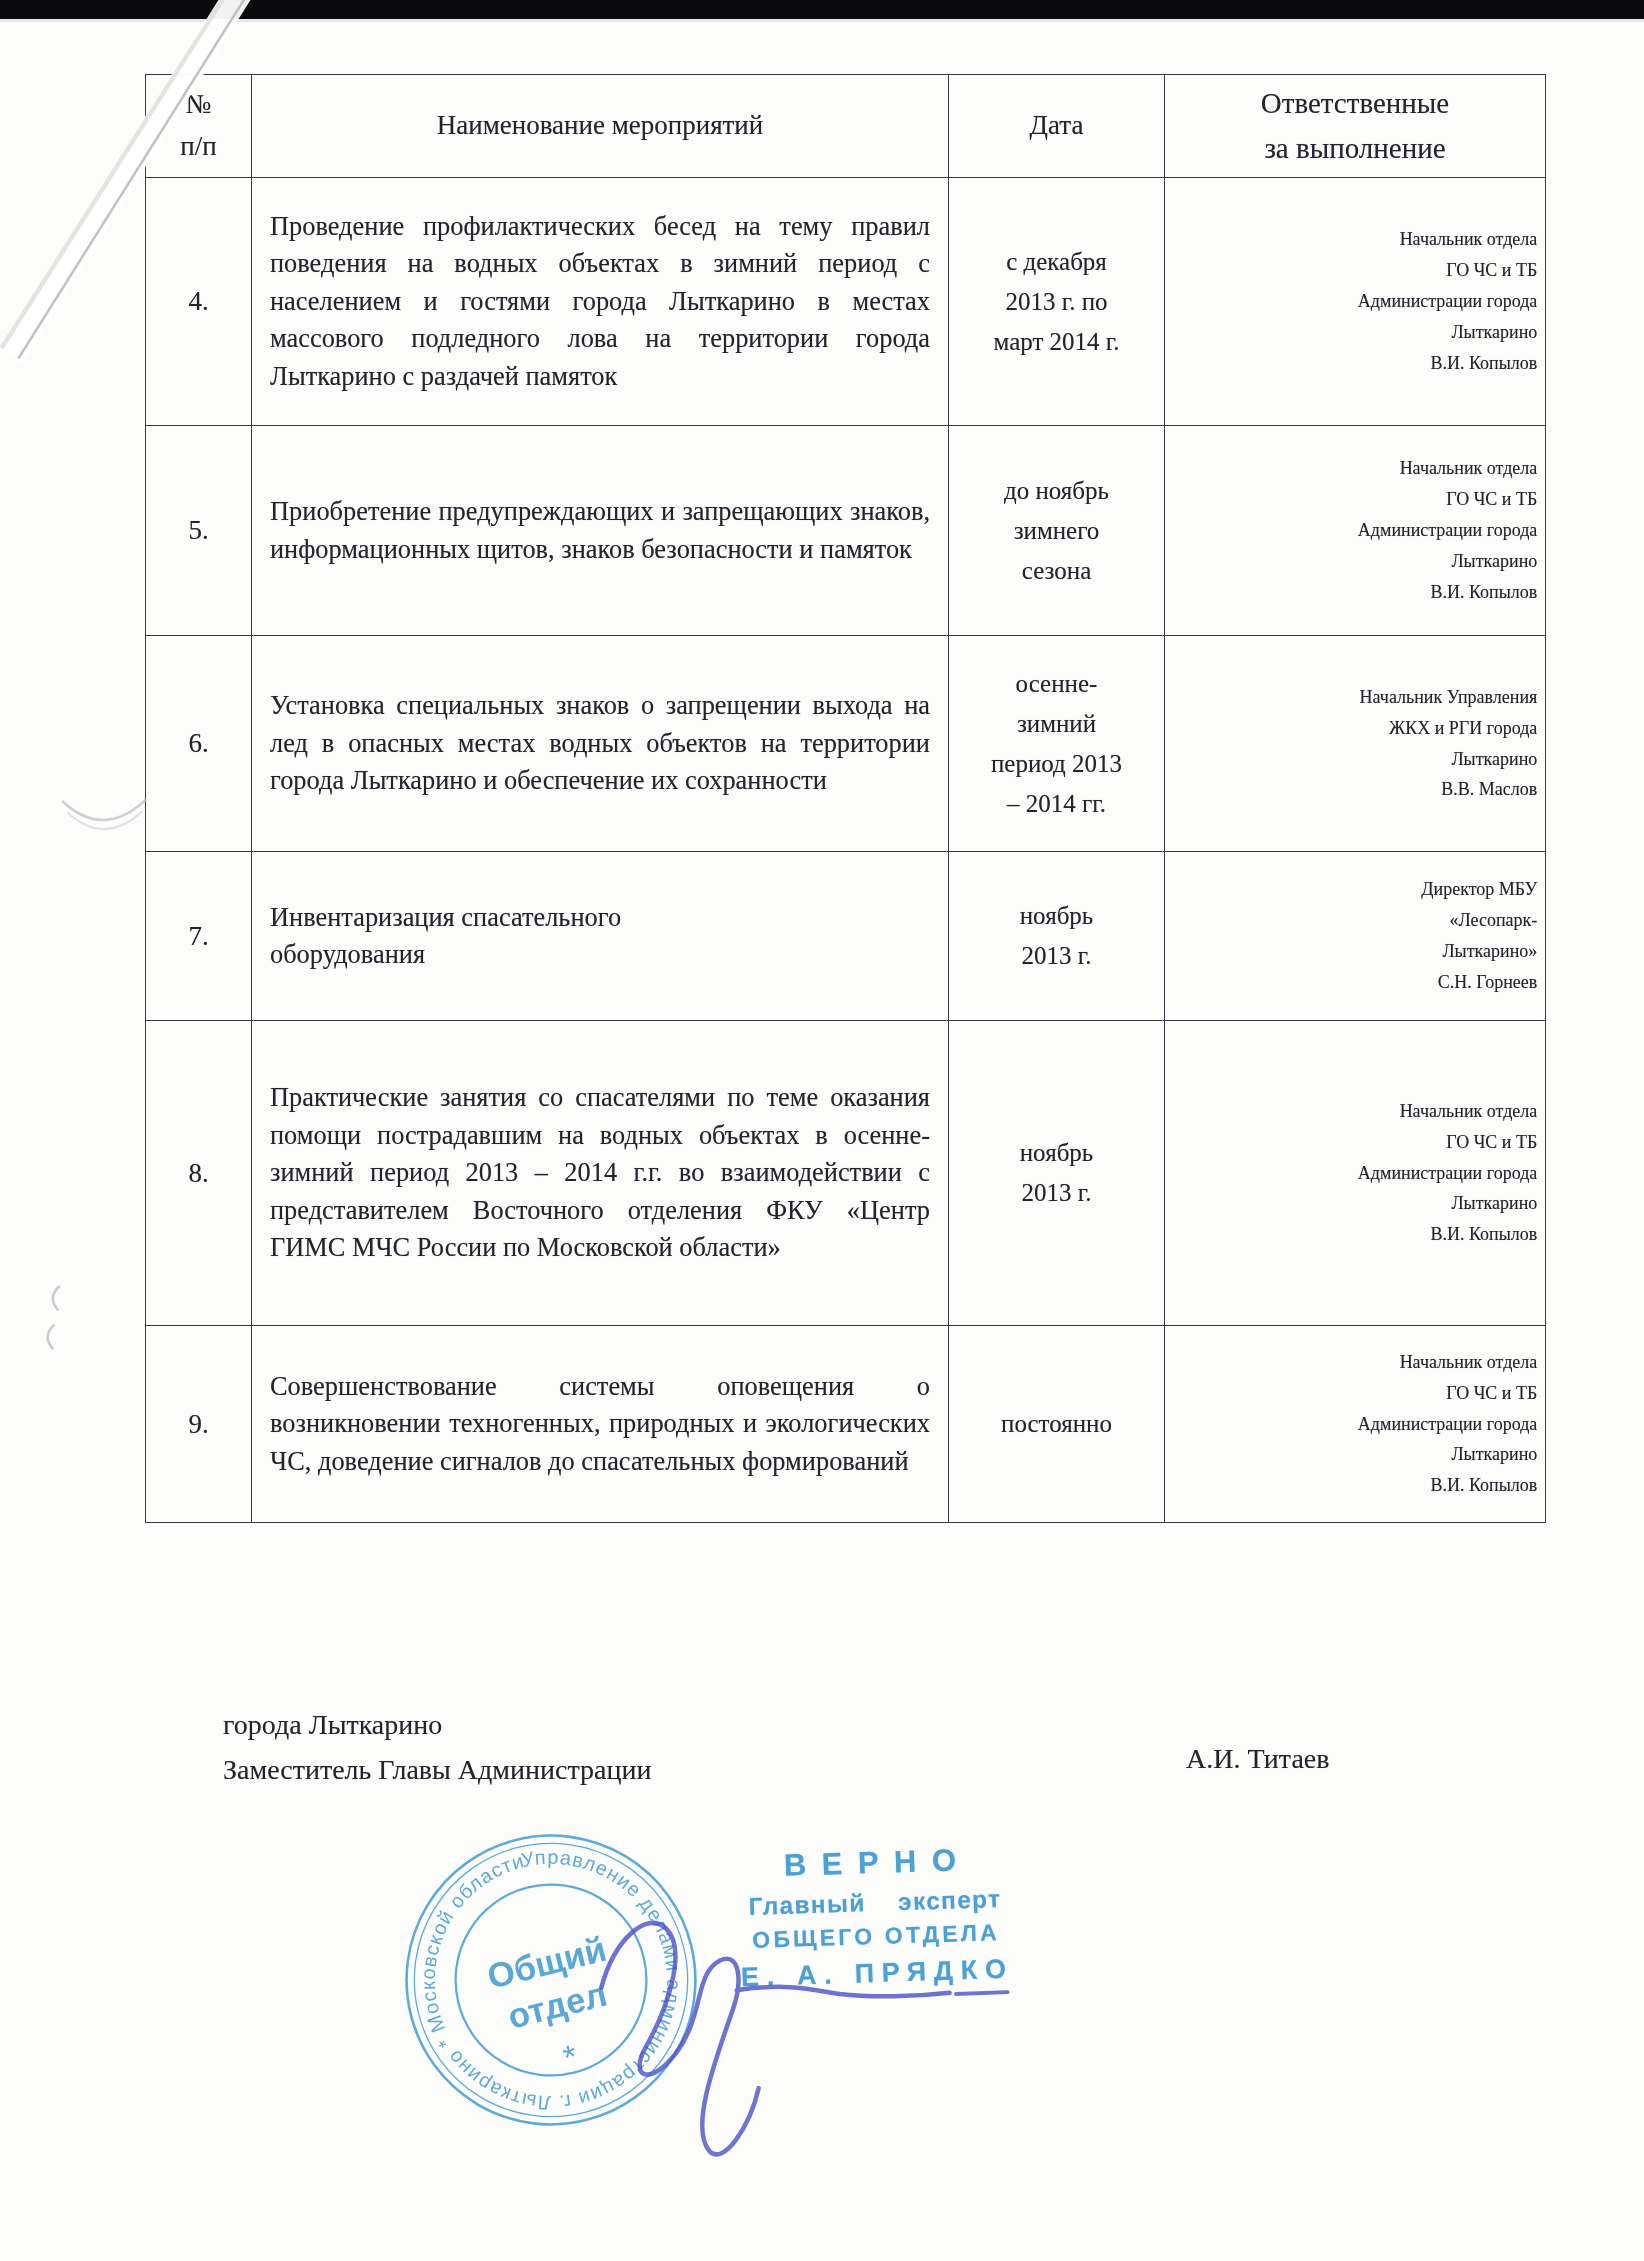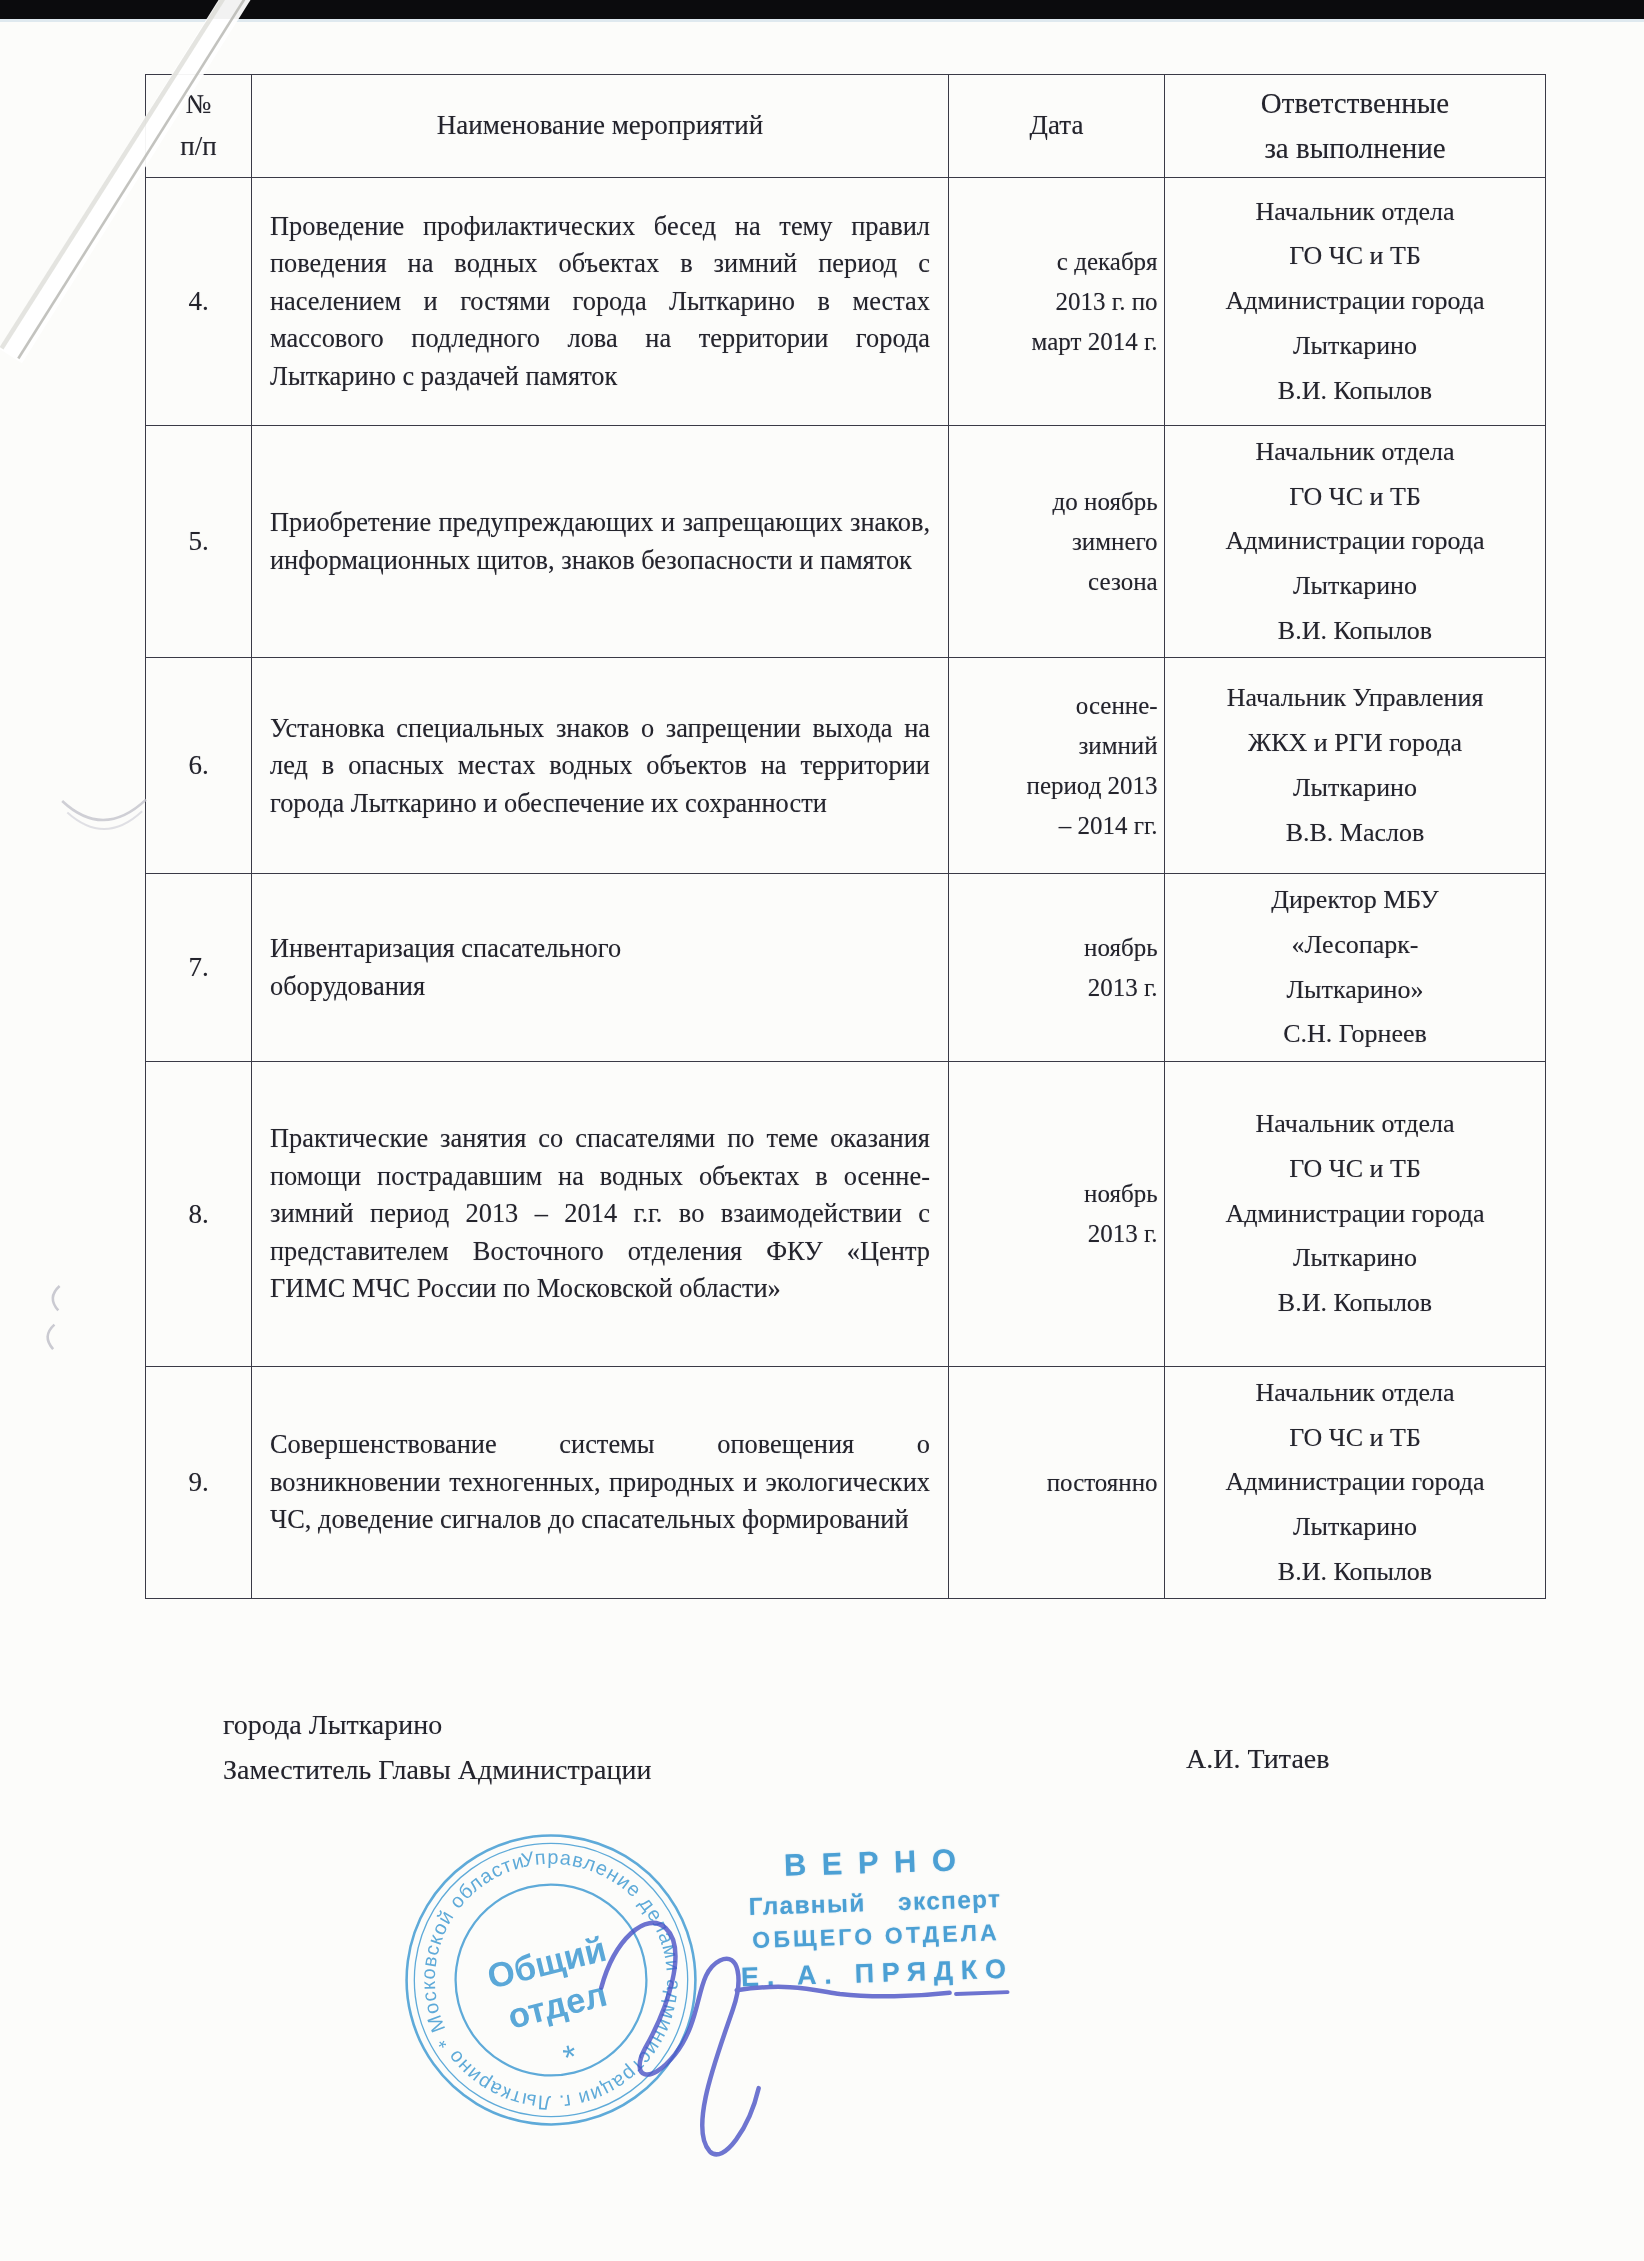--- a/index.html
+++ b/index.html
@@ -19,22 +19,22 @@
     width:1400px;
     border-collapse:collapse;
     table-layout:fixed;
     text-shadow:0 0 0.8px rgba(30,30,55,.35);
   }
   table.doc, table.doc td{border:1.3px solid #3a3a46;}
   table.doc{border-width:1.9px;}
   td{vertical-align:middle;overflow:hidden;}
   td.c-num{width:106px;text-align:center;font-size:27px;}
   td.c-name{width:697px;text-align:justify;padding:7.7px 18px;font-size:26.4px;line-height:1.42;white-space:pre-line;margin-top:39px;}
-  td.c-date{width:216px;text-align:right;font-size:25px;line-height:1.6;white-space:pre-line;padding:3.9px 6.4px;}
-  td.c-resp{width:381px;text-align:center;font-size:26px;line-height:1.72;white-space:pre-line;padding:3.9px 7.7px;}
+  td.c-date{width:216px;text-align:center;font-size:25px;line-height:1.6;white-space:pre-line;padding:3.9px 6.4px;}
+  td.c-resp{width:381px;text-align:right;font-size:18px;line-height:1.72;white-space:pre-line;padding:3.9px 7.7px;}
   tr.hrow td{text-align:center;font-size:27px;line-height:1.55;white-space:pre-line;border-bottom-width:1.9px;}
   tr.hrow{height:103px;}
   tr.row4{height:248px;} tr.row5{height:210px;} tr.row6{height:216px;}
   tr.row7{height:169px;} tr.row8{height:305px;} tr.row9{height:197px;}
 
   .sig-block{position:absolute;left:223px;top:1703px;font-size:28px;line-height:1.6;text-shadow:0 0 0.8px rgba(30,30,55,.3);}
   .sig-name{position:absolute;left:1186px;top:1743px;font-size:28px;text-shadow:0 0 0.8px rgba(30,30,55,.3);}
 
   .stamp-round{
     position:absolute;left:395px;top:1814px;width:312px;height:332px;

